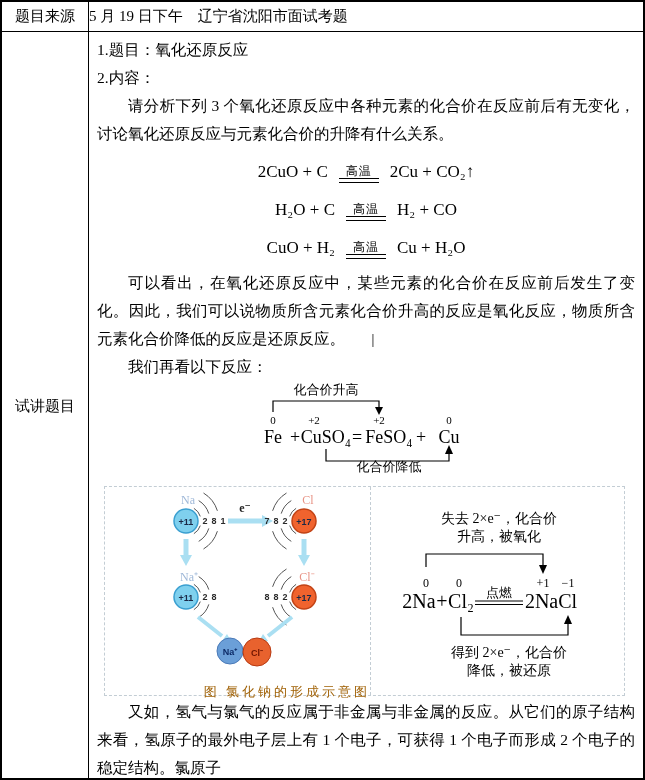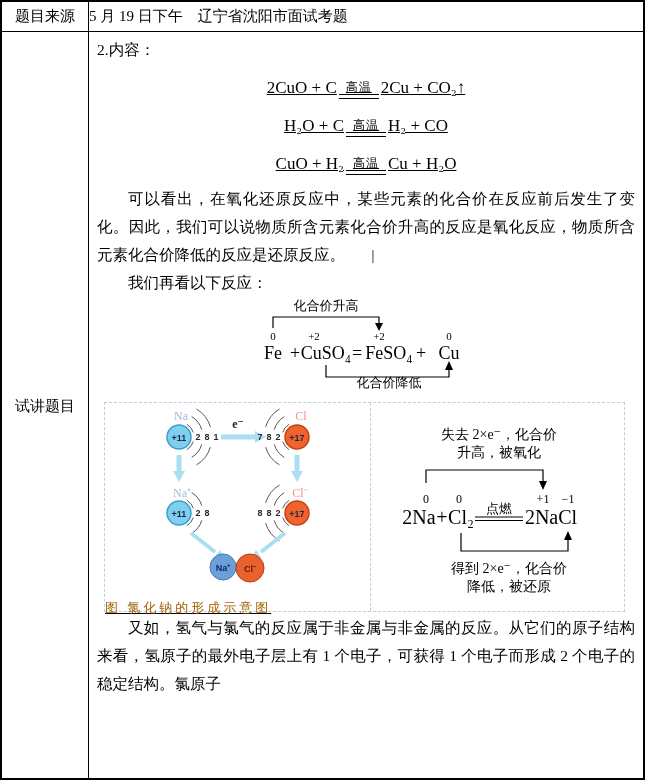--- a/index.html
+++ b/index.html
@@ -14,36 +14,36 @@
     width:87px;flex:0 0 87px;border-right:1.5px solid #000;box-sizing:border-box;
     display:flex;align-items:center;justify-content:center;font-size:15px;
   }
   .value-cell{flex:1;display:flex;align-items:center;justify-content:flex-start;font-size:15px;}
   .body-row{height:749px;}
   .content-cell{flex:1;padding:4px 8px 0 8px;overflow:hidden;font-size:15.5px;line-height:28px;}
   .plain{margin:0;}
   .para{margin:0;text-indent:2em;text-align:justify;}
   .cursor{display:inline-block;transform:scaleX(.7);font-weight:bold;}
   
-  .equations{margin:5px 0 2px 0;text-align:left;text-decoration:underline;}
+  .equations{margin:5px 0 2px 0;text-align:left;}
   .eq{height:38px;display:flex;align-items:center;justify-content:center;font-size:17px;}
-  .cond{display:inline-flex;flex-direction:column;align-items:center;margin:0 2px;transform:translateY(2px);}
+  .cond{display:inline-flex;flex-direction:column;align-items:center;margin:0 11px;transform:translateY(2px);}
   .cond-text{font-size:12px;line-height:12px;letter-spacing:1px;}
   .cond-line{width:40px;height:3px;border-top:1px solid #000;border-bottom:1px solid #000;margin-top:1px;}
   
   .fe-wrap{text-align:center;margin:0 0 0 10px;}
   .dia-text{text-anchor:middle;font-family:"Liberation Serif","DejaVu Serif",serif;fill:#000;}
   .bracket{fill:none;stroke:#000;stroke-width:1.2;}
   .arrow-head{fill:#000;}
   
   .figure-box{
     margin:4px 0 2px 7px;width:521px;height:210px;box-sizing:border-box;
     border:1px dashed #c3cdd4;display:flex;background:#fff;
   }
-  .panel-left{width:265px;flex:0 0 265px;box-sizing:border-box;padding-top:4px;text-align:left;text-decoration:underline;}
+  .panel-left{width:265px;flex:0 0 265px;box-sizing:border-box;padding-top:4px;text-align:right;}
   .panel-right{flex:1;border-left:1px dashed #c3cdd4;box-sizing:border-box;padding-top:10px;text-align:center;}
   .caption{font-size:13px;letter-spacing:3px;color:#a16207;margin-top:0px;font-family:"Liberation Serif",serif;}
   .shell-arc path{stroke:#555;fill:none;stroke-width:1;}
   .nucleus-text{font-size:9px;font-weight:bold;fill:#1b2947;text-anchor:middle;font-family:"Liberation Sans",sans-serif;}
   .shell-digit{font-size:9px;font-weight:bold;fill:#2a2a2a;text-anchor:middle;font-family:"Liberation Sans",sans-serif;}
   .ion-label{font-size:12px;text-anchor:middle;font-family:"Liberation Serif",serif;}
   .electron-label{font-size:12px;font-weight:bold;text-anchor:middle;fill:#222;}
   .na-circle{stroke:#3a9fd0;stroke-width:1.5;}
   .cl-circle{stroke:#c24316;stroke-width:1.5;}
   .ball-na{stroke:#4a7ab8;stroke-width:1;}
@@ -65,21 +65,23 @@
     </div>
   </div>
 
   <div class="row body-row">
     <div class="label-cell">
       <span>试讲题目</span>
     </div>
 
     <div class="content-cell">
 
+      <p class="plain">1.题目：氧化还原反应</p>
       <p class="plain">2.内容：</p>
+      <p class="para">请分析下列 3 个氧化还原反应中各种元素的化合价在反应前后有无变化，讨论氧化还原反应与元素化合价的升降有什么关系。</p>
 
       <div class="equations">
         <div class="eq">
           <span>2CuO + C</span>
             <span class="cond">
               <span class="cond-text">高温</span>
               <span class="cond-line"></span>
             </span>
             <span>2Cu + CO₂↑</span>
         </div>

